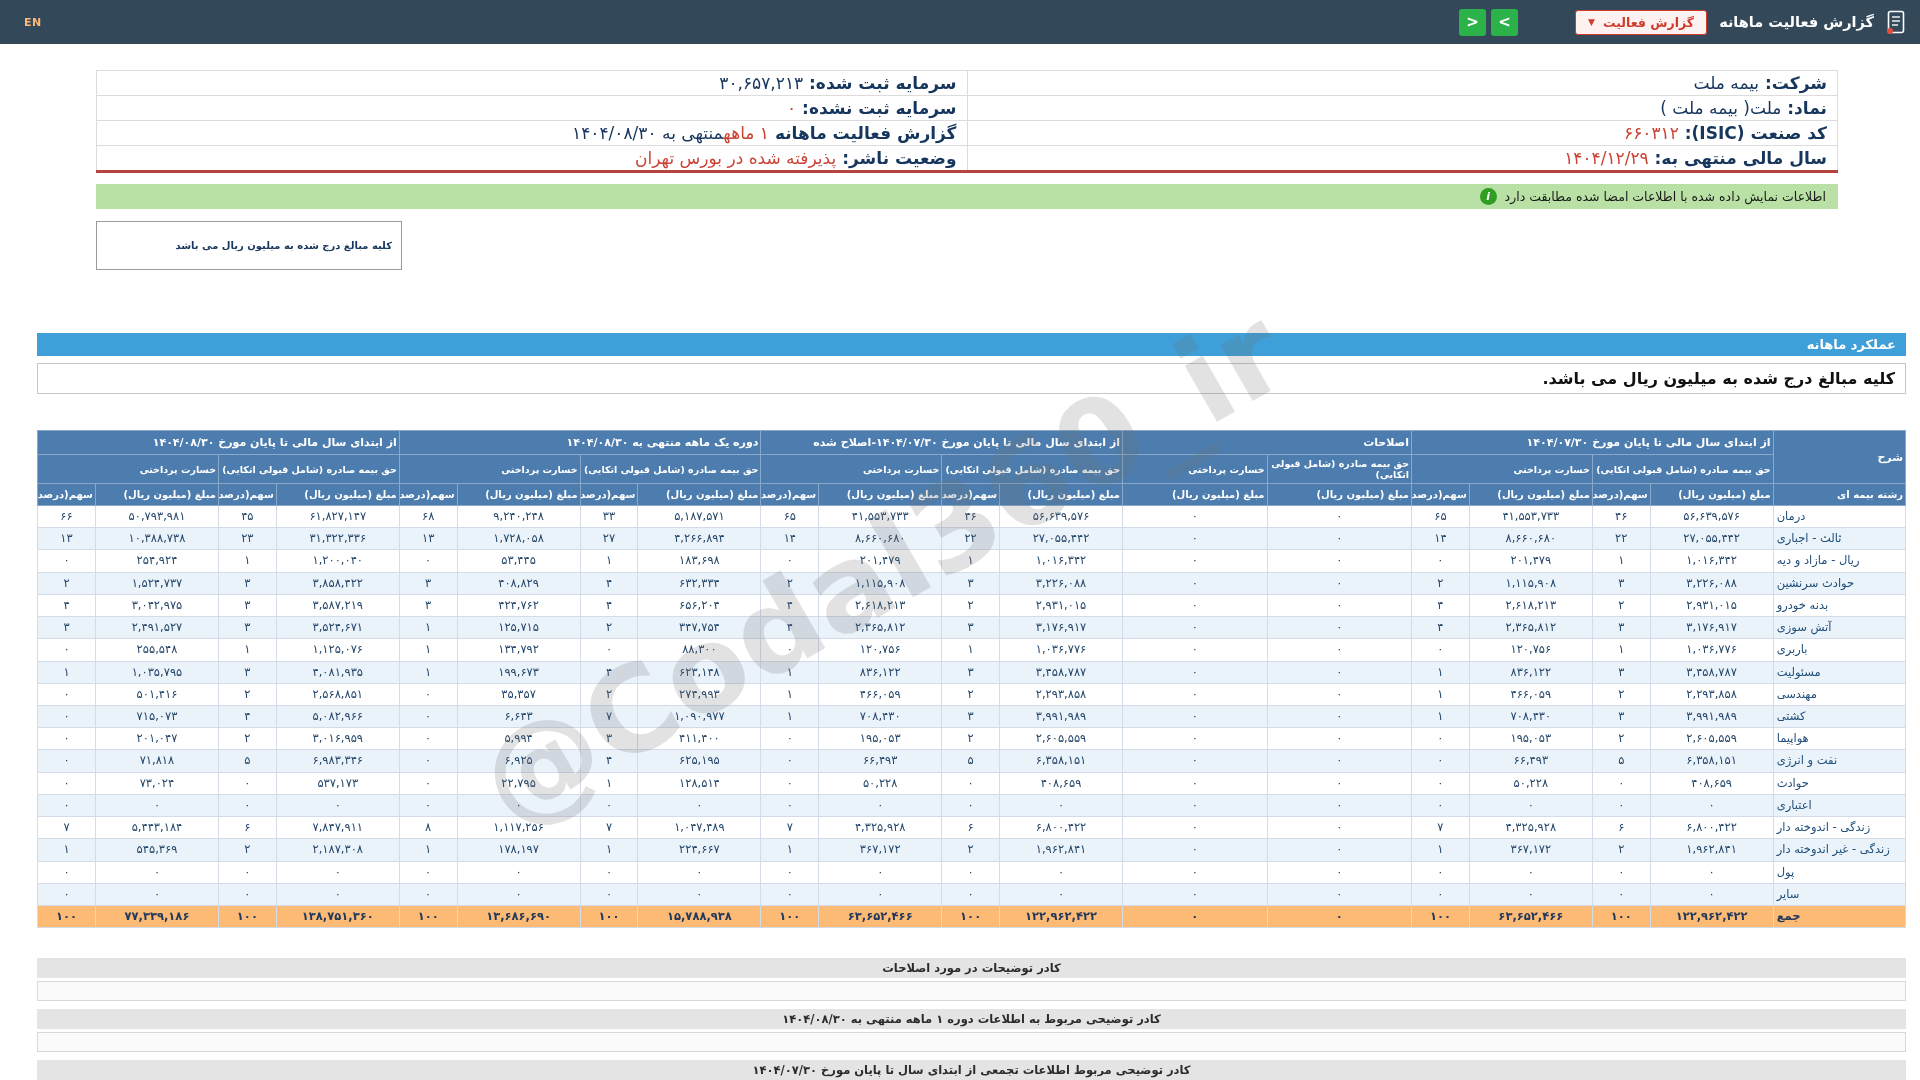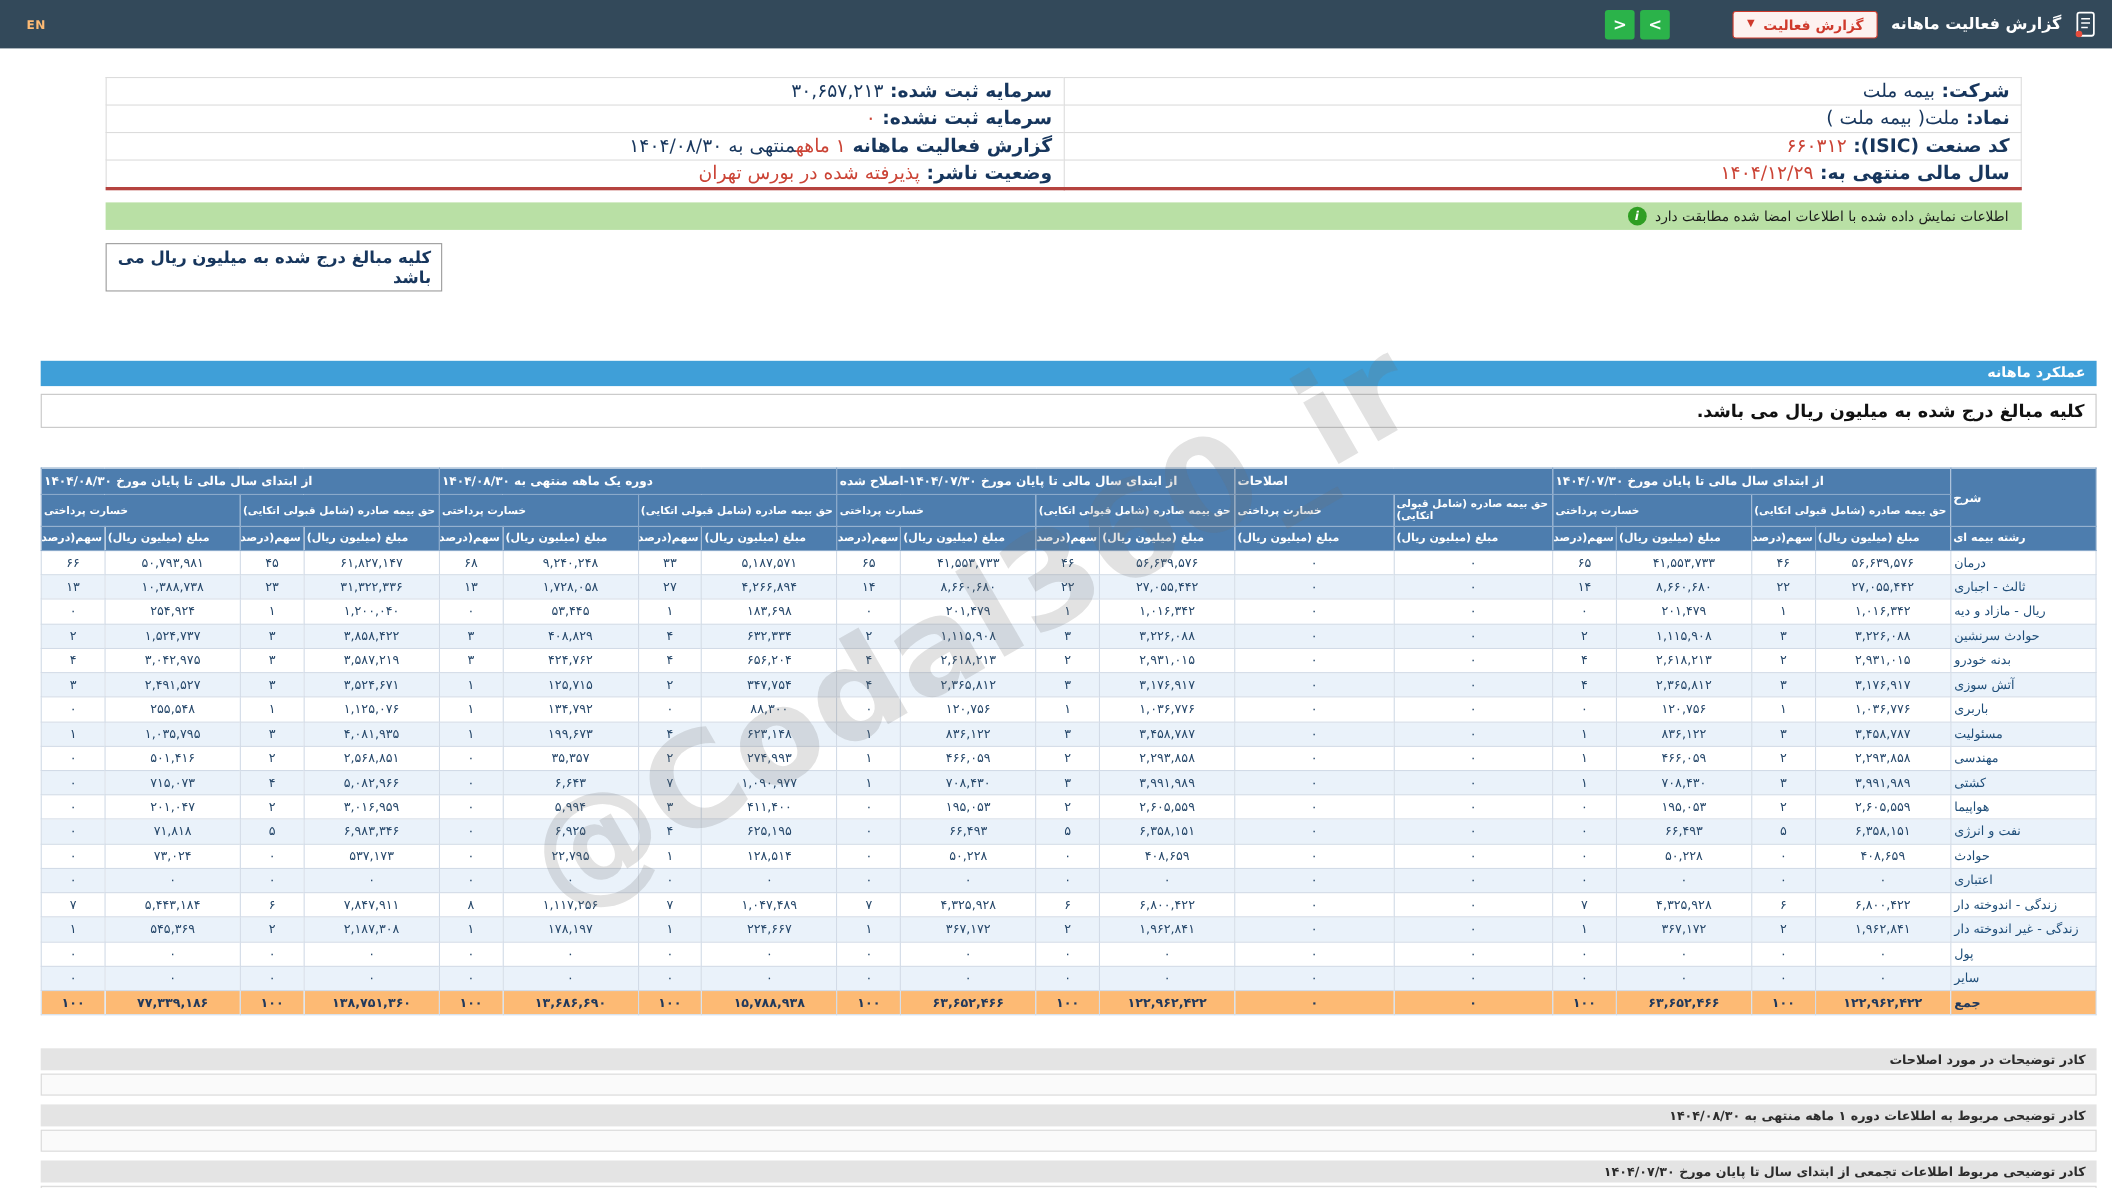--- a/index.html
+++ b/index.html
@@ -51,61 +51,61 @@
     display: flex; align-items: center; gap: 8px;
     padding: 2px 12px; font-size: 12.5px; color: #1a1a1a;
   }
   .info-icon {
     width: 17px; height: 17px; border-radius: 50%; background: #2f9e23; color: #fff;
     font-size: 11px; font-weight: bold; font-style: italic;
     display: flex; align-items: center; justify-content: center; flex: 0 0 auto;
   }
   .units-box {
     margin-top: 12px; margin-right: auto; width: 306px;
-    border: 1px solid #9b9b9b; padding: 3px 9px;
-    font-size: 15px; font-weight: 600; color: #17365d;
+    border: 1px solid #9b9b9b; padding: 18px 9px;
+    font-size: 10px; font-weight: 600; color: #17365d;
   }
 
   
   .main-wrap { margin: 0 14px 0 37px; }
   .section-band {
     margin-top: 63px; background: #3f9fd8; color: #fff;
     font-weight: bold; font-size: 13px; padding: 4px 10px;
   }
   .units-row {
     margin-top: 7px; border: 1px solid #c6c6c6; padding: 5px 10px;
     font-size: 16px; font-weight: bold; color: #111;
   }
 
   .perf-table { margin-top: 36px; width: 100%; border-collapse: collapse; table-layout: fixed; }
   col.c-name { width: 7.1%; }
   col.c-m { width: 6.6%; }
   col.c-s { width: 3.1%; }
   col.c-adj { width: 7.75%; }
   .perf-table thead th {
     background: #4d7dae; color: #fff; border: 1px solid #8aa9ca;
-    font-weight: bold; text-align: left; vertical-align: middle;
+    font-weight: bold; text-align: right; vertical-align: middle;
     padding: 3px 2px; overflow: hidden;
   }
   .perf-table thead tr:nth-child(1) th { font-size: 11px; height: 24px; }
   .perf-table thead tr:nth-child(2) th { font-size: 9.5px; height: 22px; }
   .perf-table thead tr:nth-child(3) th { font-size: 10px; height: 22px; }
   .perf-table tbody td {
     border: 1px solid #d2dbe7; font-size: 11.5px; color: #25476a;
     text-align: center; padding: 4px 3px; line-height: 1.15; overflow: hidden; white-space: nowrap;
   }
   .perf-table tbody td.name-cell { text-align: left; padding-right: 7px; color: #1f4e79; }
   .perf-table tbody tr:nth-child(even) { background: #eaf2fa; }
   .perf-table tbody tr.total-row td { background: #fdba74; font-weight: bold; color: #21395c; }
 
   
   .footnotes { margin-top: 30px; }
   .footnote-label {
     margin-top: 8px; background: #e4e4e4; padding: 3px 10px;
-    font-size: 11.5px; font-weight: 600; color: #2c2c2c;
+    font-size: 11.5px; font-weight: 600; color: #2c2c2c; text-align: center;
   }
   .footnote-box { margin-top: 3px; background: #fafafa; border: 1px solid #d9d9d9; height: 20px; }
 
   
   .watermark {
     position: absolute; left: 430px; top: 500px; width: 900px;
     text-align: center; transform: rotate(-30deg);
     font-size: 118px; font-weight: bold; letter-spacing: 1px;
     color: rgba(110,110,110,0.20); pointer-events: none; z-index: 6;
     direction: ltr; white-space: nowrap;

